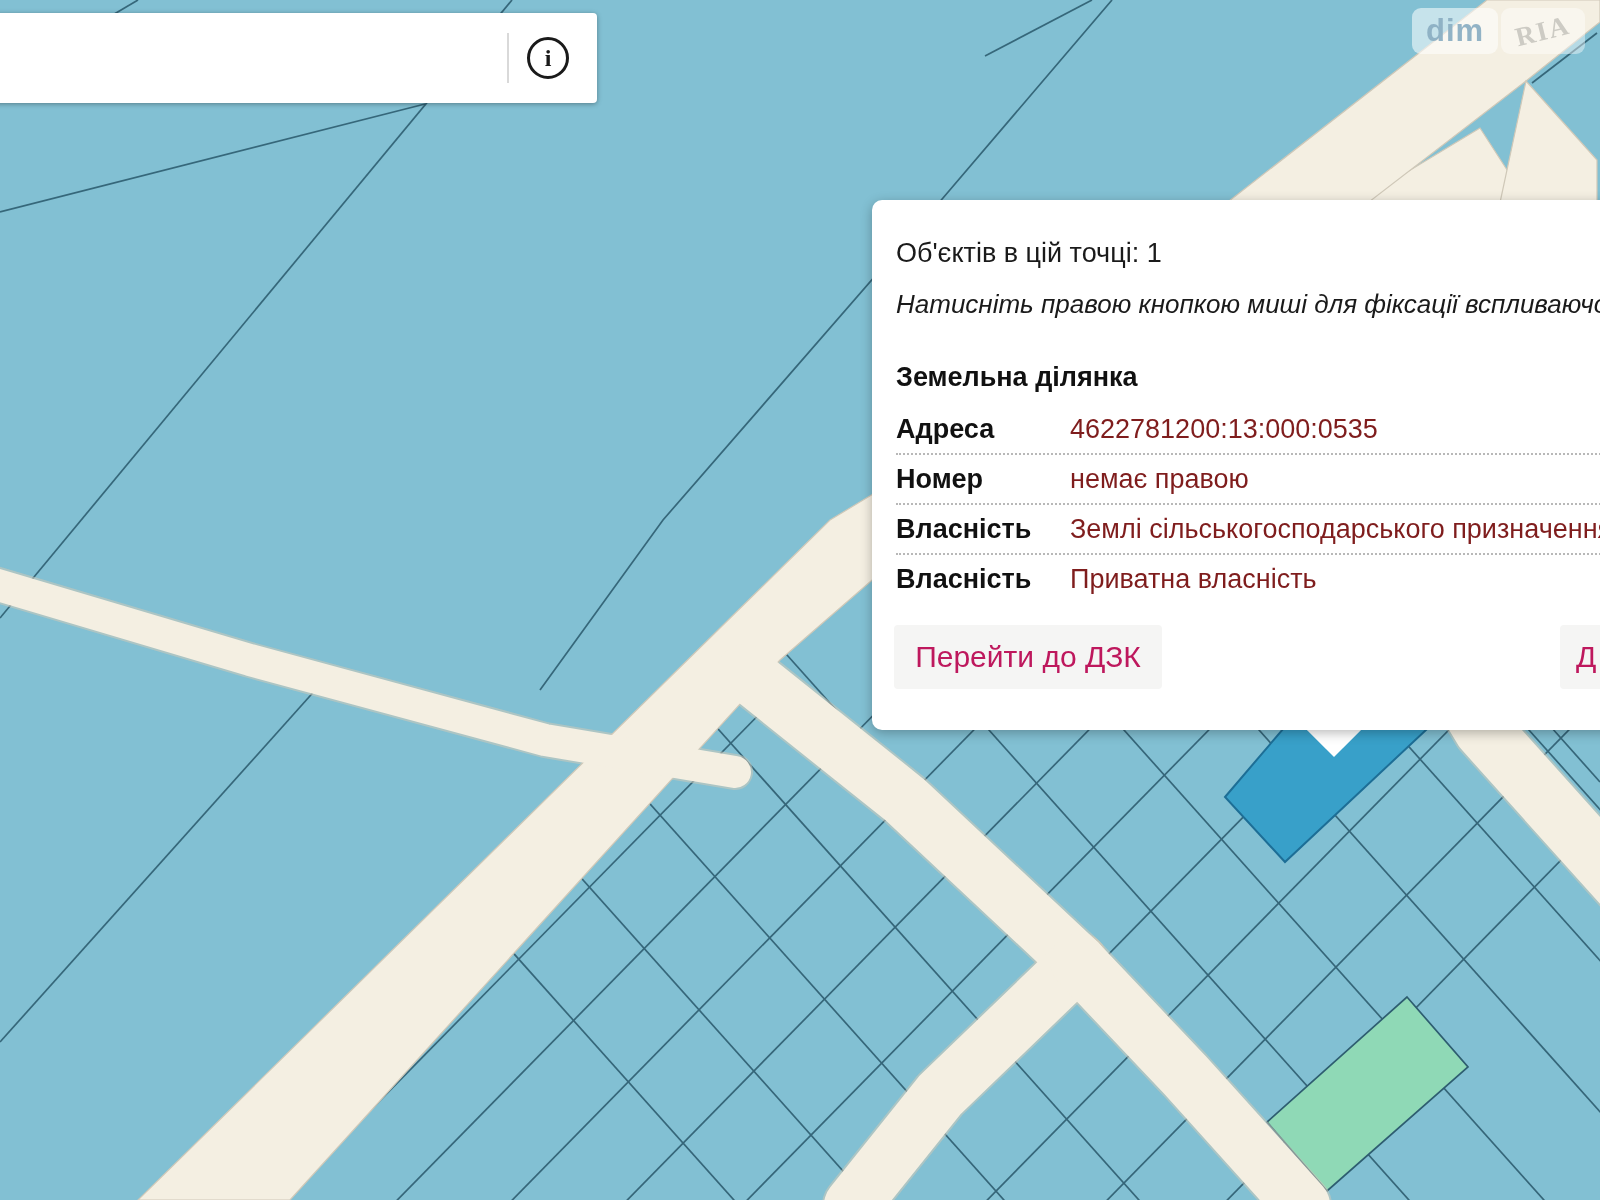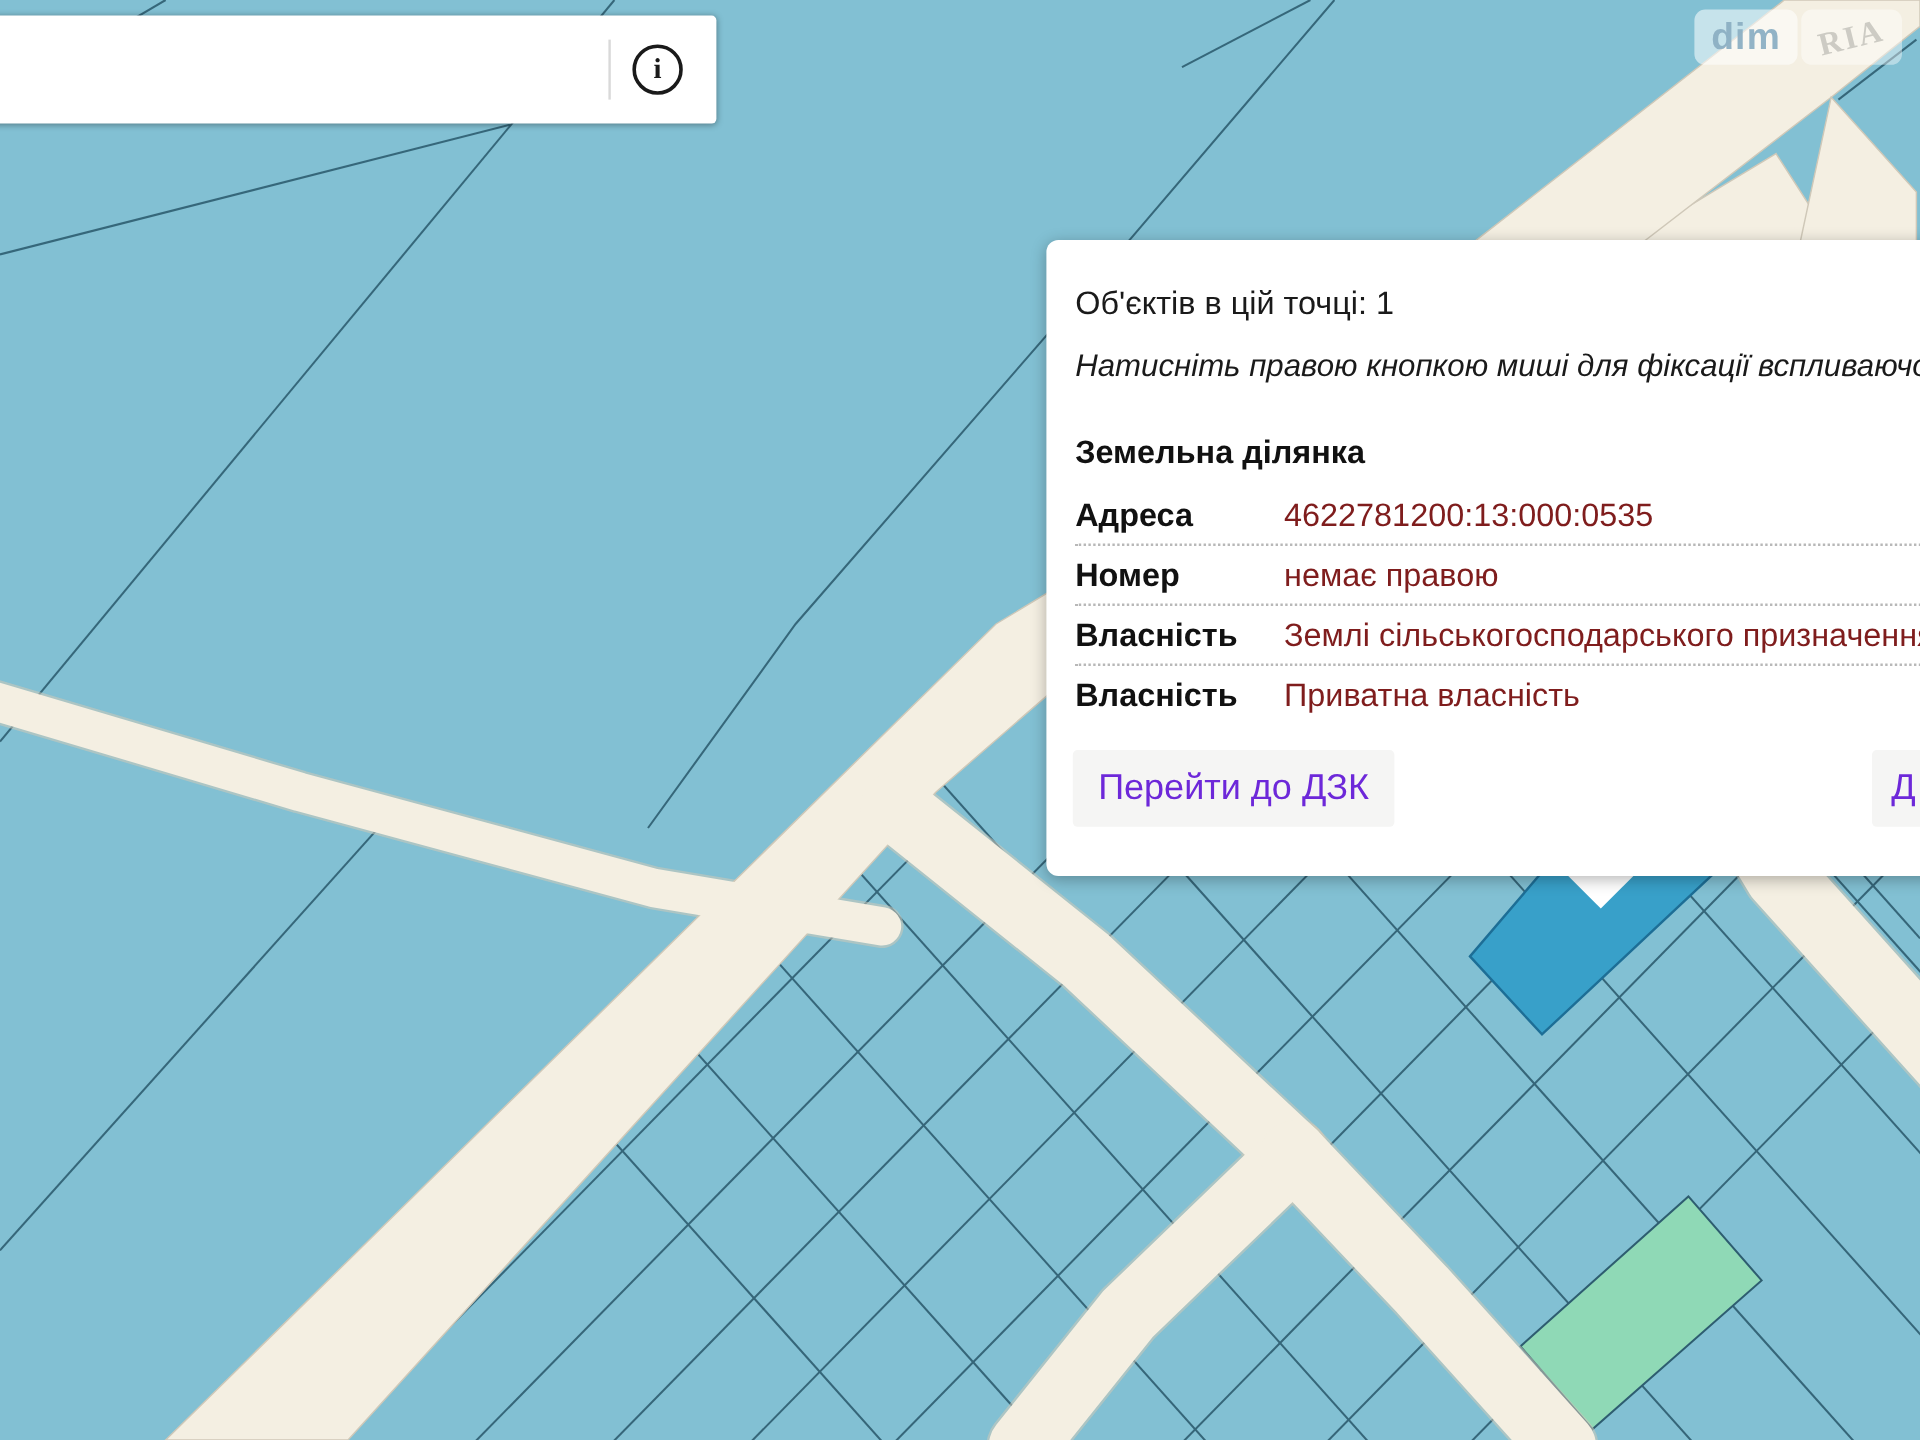--- a/index.html
+++ b/index.html
@@ -71,21 +71,21 @@
   .info-row{
     display:flex;align-items:center;height:48px;
     border-bottom:2px dotted #b8b8b8;
   }
   .info-row:last-child{border-bottom:none;}
   .info-label{width:174px;font-weight:bold;font-size:27px;color:#111;flex:none;}
   .info-value{font-size:27px;color:#7f1d1d;}
   .popup-actions{position:absolute;left:0;top:425px;width:790px;height:64px;}
   .popup-btn{
     position:absolute;height:64px;border:none;border-radius:4px;
-    background:#f5f5f4;color:#6d28d9;font-size:30px;
+    background:#f5f5f4;color:#be185d;font-size:30px;
     font-family:"Liberation Sans",sans-serif;cursor:pointer;
   }
   .btn-dzk{left:22px;width:268px;}
   .btn-more{left:688px;width:280px;text-align:left;padding-left:16px;}
 </style>
 </head>
 <body>
 
 <svg id="map-svg" viewBox="0 0 1600 1200">
   <defs>

